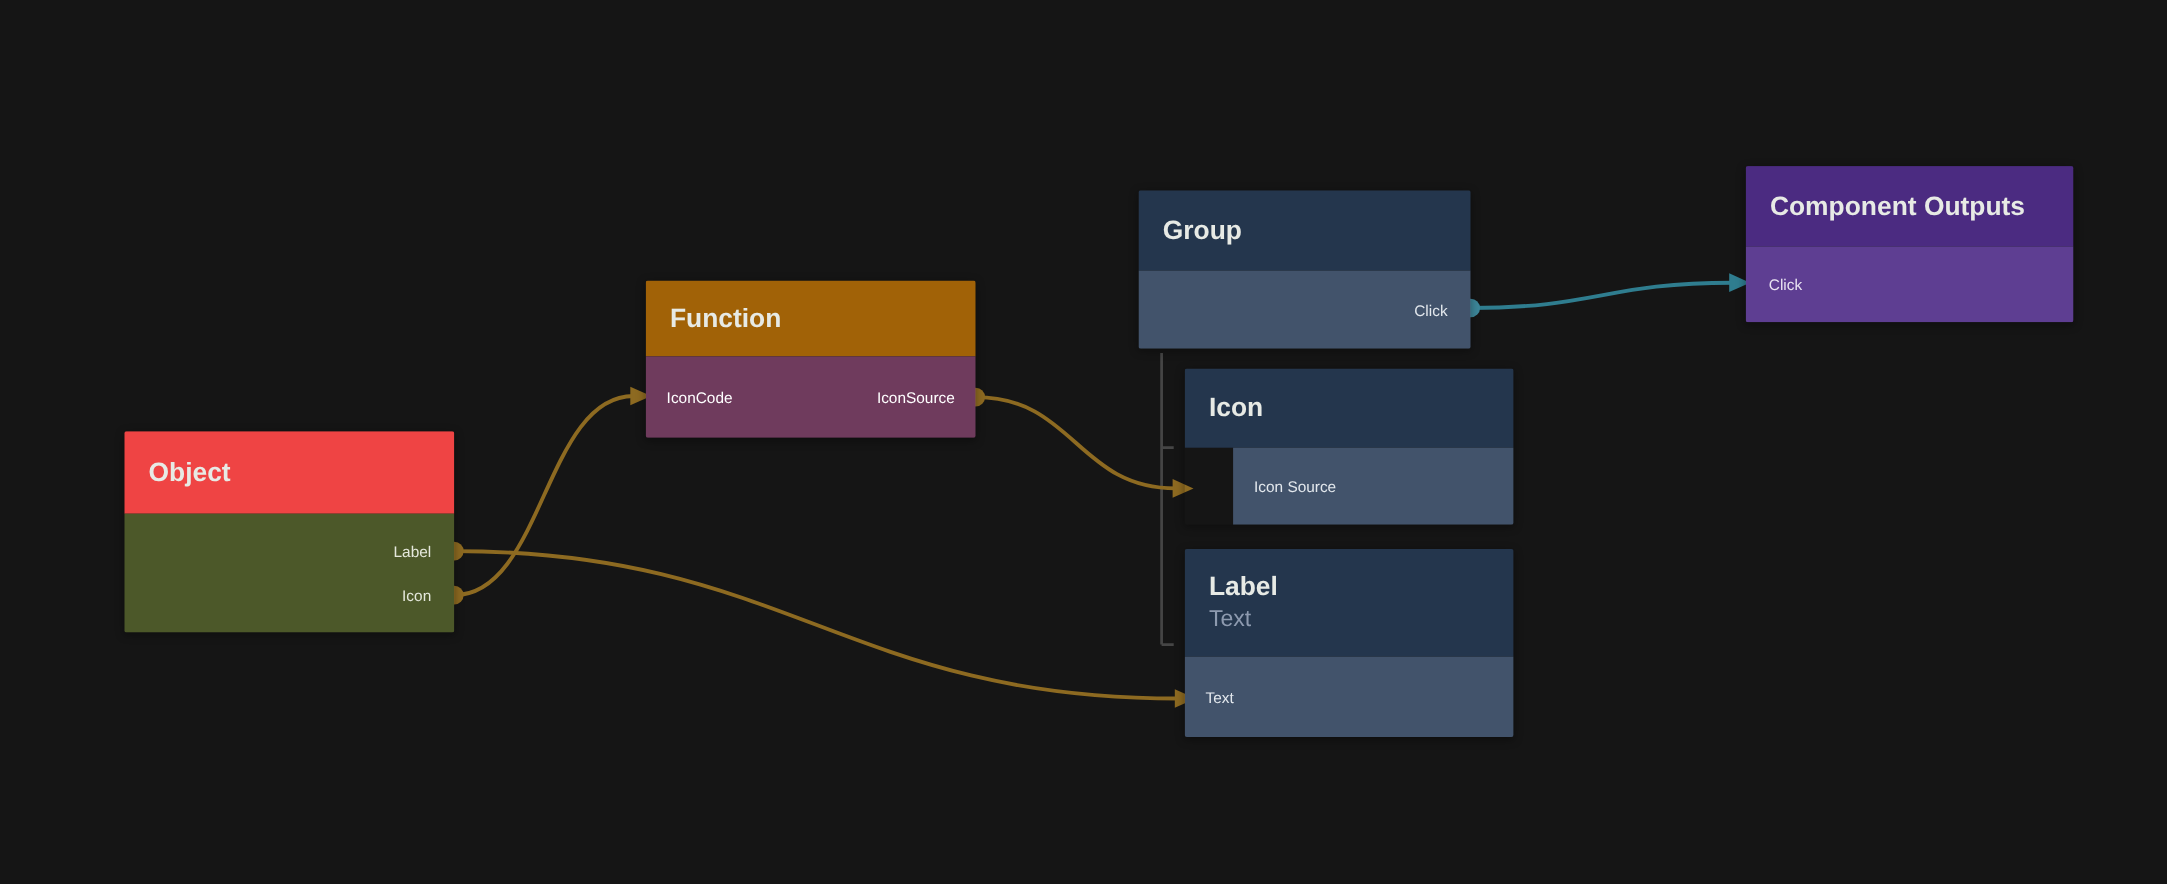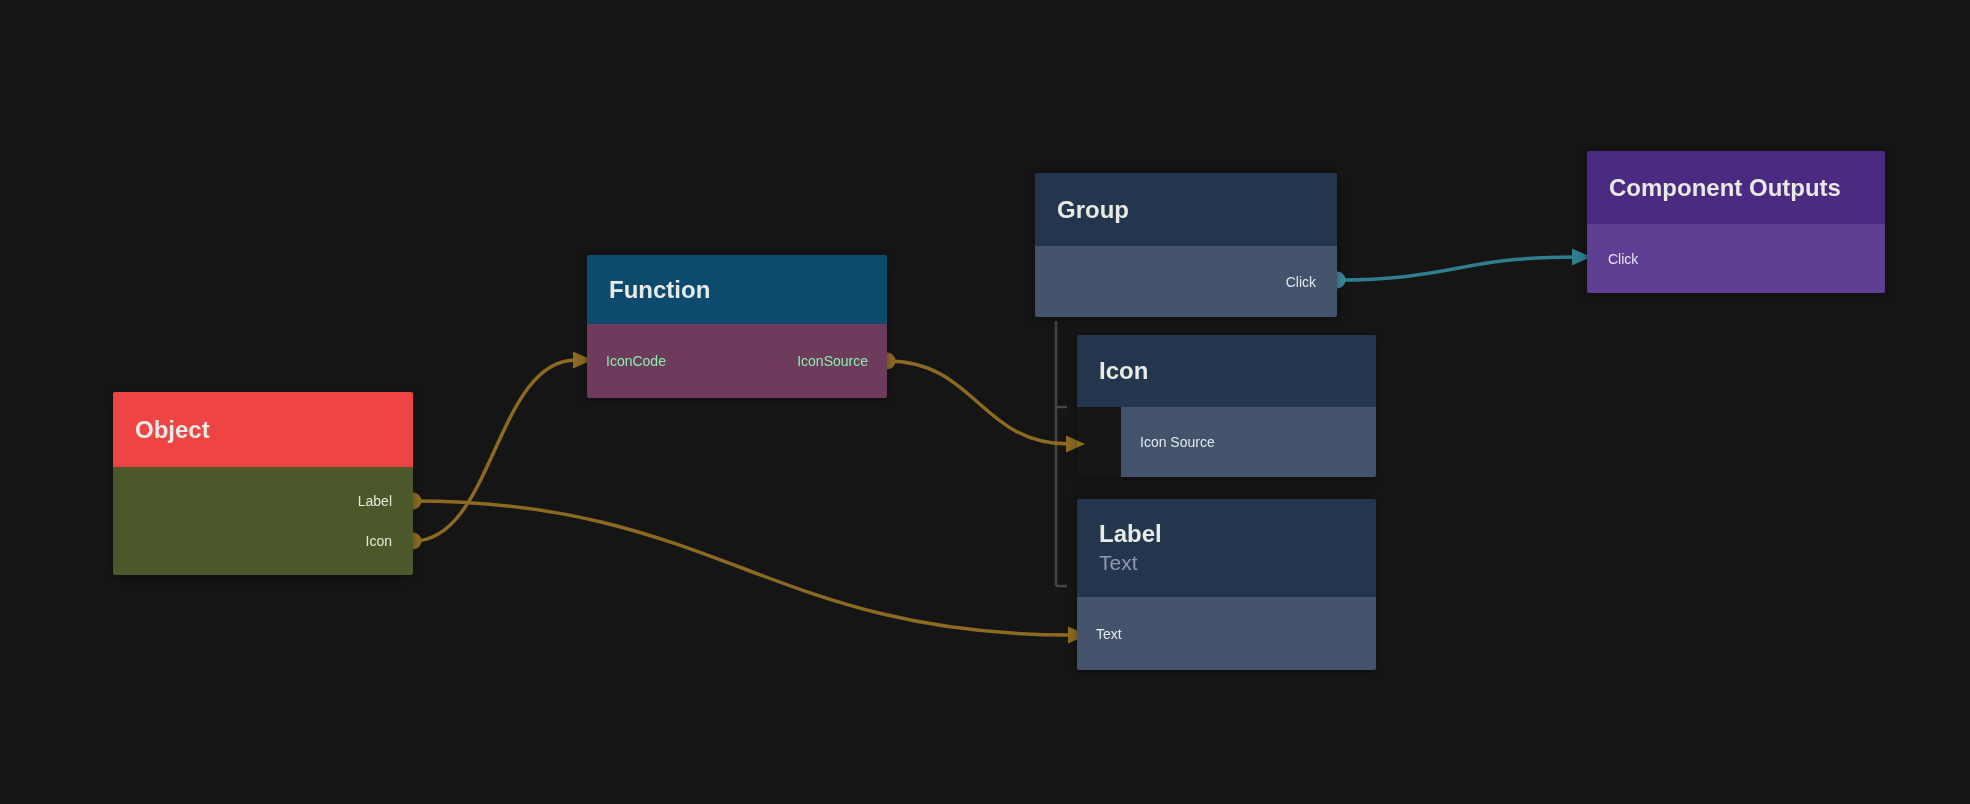--- a/index.html
+++ b/index.html
@@ -33,23 +33,23 @@
   .port.in{justify-content:flex-start;padding-left:19px;}
   .row2{display:flex;justify-content:space-between;align-items:center;height:100%;padding:0 19px;}
   .row2 .port{height:auto;padding:0;}
 
   
   .n-object .hd{background:#ef4444;height:75px;}
   .n-object .bd{background:#4c5829;height:108px;padding:14px 0;}
   .n-object .port{color:#e5e8dc;}
   .n-object .title{color:#dfe4d3;}
 
-  .n-function .hd{background:#0c4a6e;height:69px;}
+  .n-function .hd{background:#a16207;height:69px;}
   .n-function .bd{background:#6f3b5d;height:74px;}
-  .n-function .port,.n-function .title{color:#86efac;}
+  .n-function .port,.n-function .title{color:#ffffff;}
 
   .n-blue .hd{background:#24364d;}
   .n-blue .bd{background:#42536b;}
   .n-blue .port,.n-blue .title{color:#e3e8ed;}
 
   .n-purple .hd{background:#4b2b81;height:73px;}
   .n-purple .bd{background:#5e3e92;height:69px;}
   .n-purple .port,.n-purple .title{color:#e8e3f1;}
 </style>
 </head>

